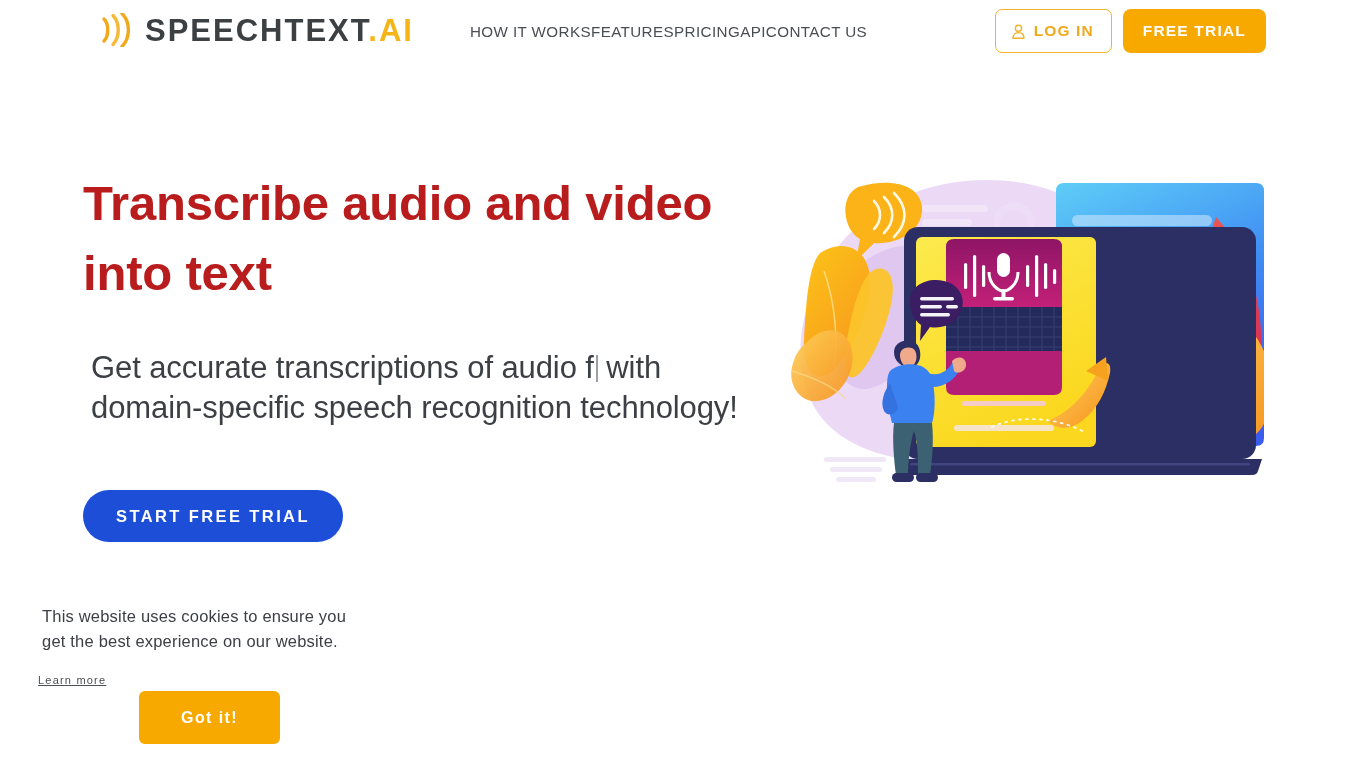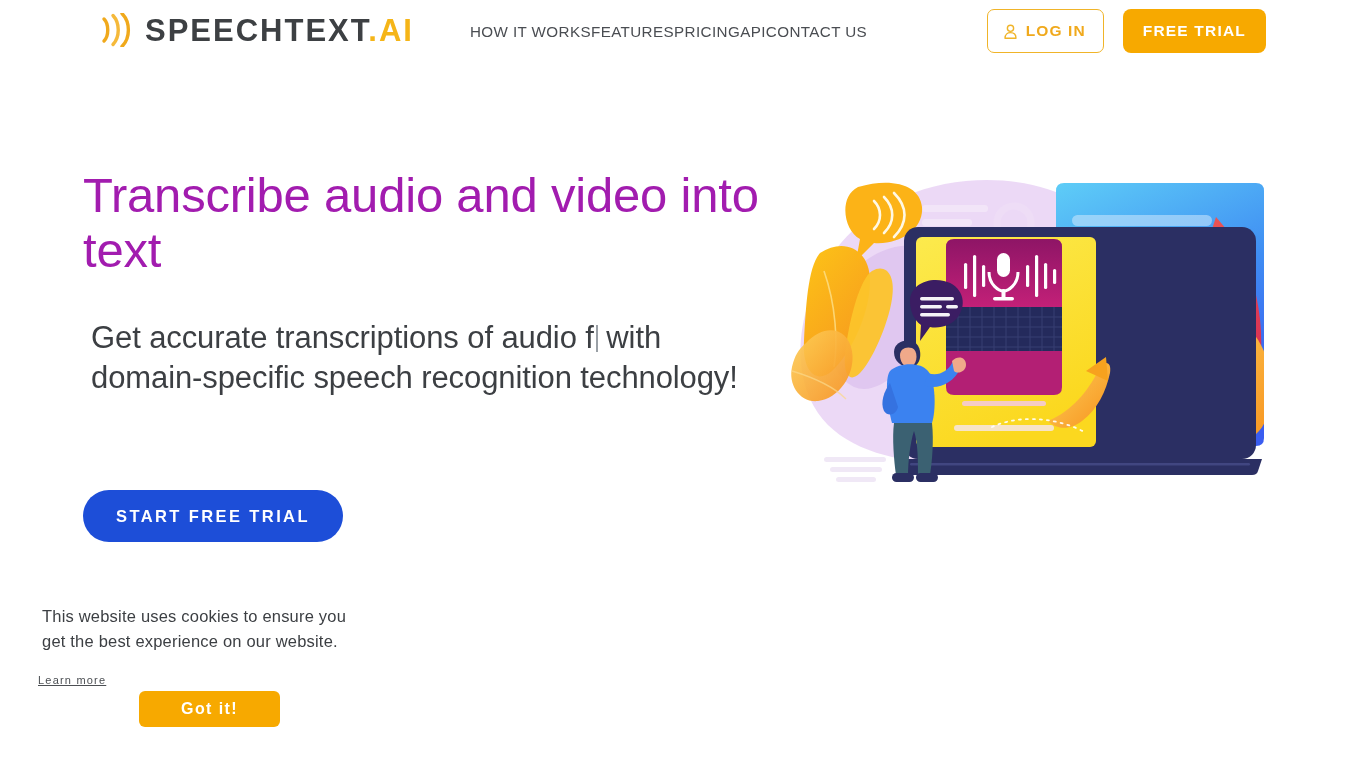--- a/index.html
+++ b/index.html
@@ -70,21 +70,21 @@
     cursor: pointer;
     text-decoration: none;
   }
 
   .header-actions {
     position: absolute;
     right: 94px;
     top: 9px;
     display: flex;
     align-items: center;
-    gap: 19px;
+    gap: 11px;
     justify-content: center;
   }
   .btn-login {
     height: 44px;
     padding: 0 17px 0 14px;
     border: 1.6px solid #f0b429;
     border-radius: 7px;
     background: #ffffff;
     color: #f0a91c;
     font-size: 15.5px;
@@ -118,23 +118,23 @@
   
   .hero-copy {
     position: absolute;
     left: 83px;
     top: 168px;
     width: 680px;
   }
   .hero-title {
     margin: 0;
     font-size: 49px;
-    line-height: 55px;
-    font-weight: 400;
-    color: #a21caf;
+    line-height: 70px;
+    font-weight: 700;
+    color: #b91c1c;
     letter-spacing: -0.2px;
   }
   .hero-sub {
     margin: 8px;
     padding-top: 32px;
     font-size: 31px;
     line-height: 40px;
     font-weight: 400;
     color: #3c3f43;
     letter-spacing: -0.1px;
@@ -202,21 +202,21 @@
     letter-spacing: 1.2px;
     text-decoration: underline;
     cursor: pointer;
   }
   .cookie-link-row { padding-left: 34px; }
   .btn-gotit {
     position: absolute;
     left: 139px;
     top: 101px;
     width: 141px;
-    height: 36px;
+    height: 53px;
     border: none;
     border-radius: 6px;
     background: #f7a900;
     color: #ffffff;
     font-size: 16px;
     font-weight: 700;
     letter-spacing: 1.4px;
     cursor: pointer;
     font-family: "Liberation Sans", sans-serif;
   }

